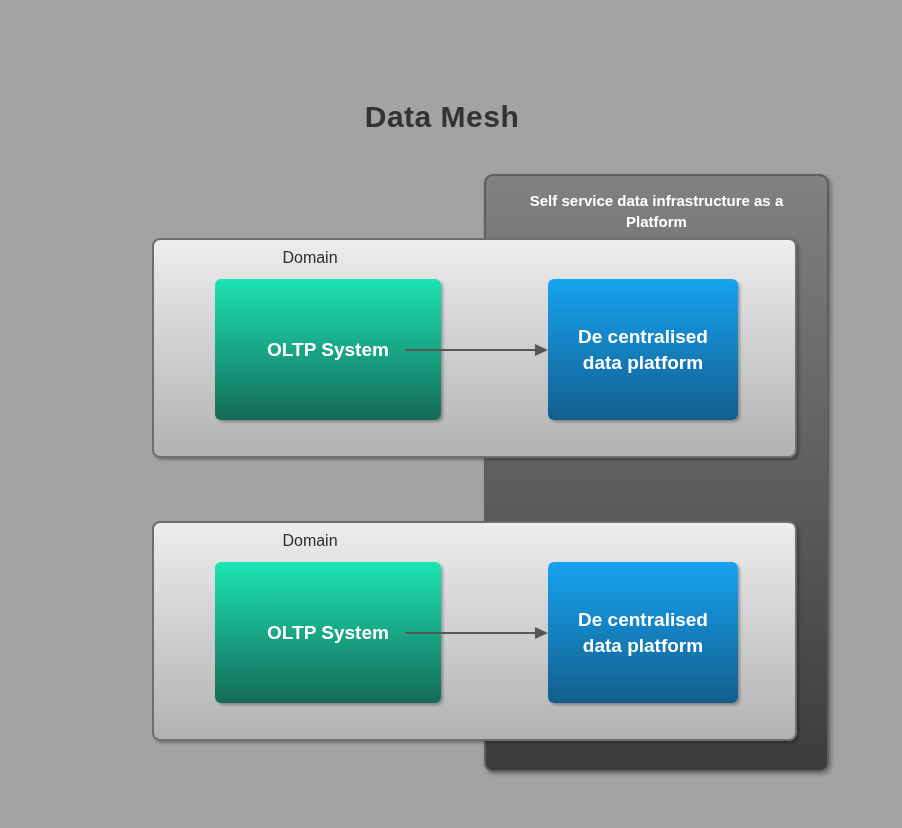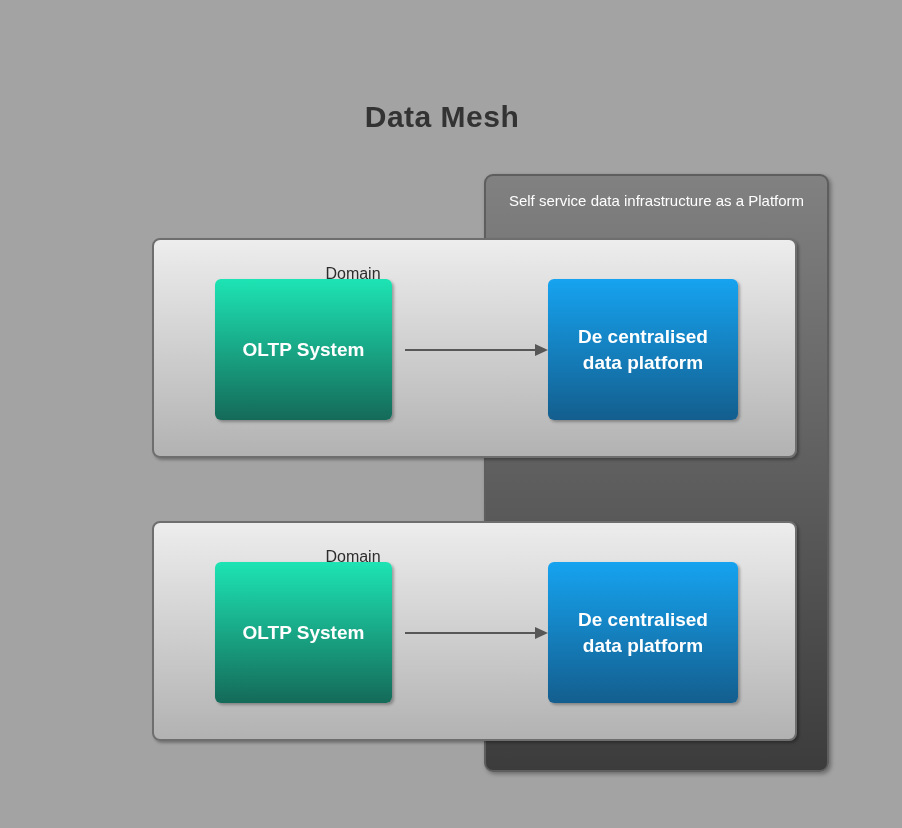--- a/index.html
+++ b/index.html
@@ -40,66 +40,65 @@
     z-index: 1;
   }
   .infra-panel-title {
     position: absolute;
     top: 14px;
     left: 50%;
     transform: translateX(-50%);
     width: 310px;
     text-align: center;
     font-size: 15px;
-    font-weight: normal;
+    font-weight: bold;
     color: #ffffff;
     line-height: 21px;
   }
   .domain-box {
     position: absolute;
     left: 152px;
     width: 645px;
     height: 220px;
     box-sizing: border-box;
     border: 2px solid var(--domain-border, #6e6e6e);
     border-radius: 8px;
     background: linear-gradient(to bottom, var(--domain-top, #ededed), var(--domain-bottom, #b2b2b2));
     box-shadow: 2px 2px 3px rgba(0,0,0,0.3);
     z-index: 2;
   }
   .domain-box.first  { top: 238px; }
   .domain-box.second { top: 521px; }
   .domain-label {
     position: absolute;
-    top: 25px;
+    top: 9px;
     left: 0;
     width: 312px;
     text-align: center;
     font-size: 16px;
     color: #2d2d2d;
-    margin-left: 43px;
   }
   .node {
     position: absolute;
     top: 39px;
     height: 141px;
     border-radius: 6px;
     display: flex;
     align-items: center;
     justify-content: center;
     text-align: center;
     color: #ffffff;
     font-size: 19px;
     font-weight: bold;
     line-height: 26px;
     box-shadow: 2px 2px 3px rgba(0,0,0,0.3);
   }
   .node.source-node {
     left: 61px;
-    width: 177px;
+    width: 226px;
     background: linear-gradient(to bottom, var(--teal-top, #1de4b4), var(--teal-bottom, #146a58));
   }
   .node.target-node {
     left: 394px;
     width: 190px;
     background: linear-gradient(to bottom, var(--blue-top, #16a3f0), var(--blue-bottom, #135e8e));
   }
   .node-label { padding: 0 10px; }
   .arrow-line {
     position: absolute;

